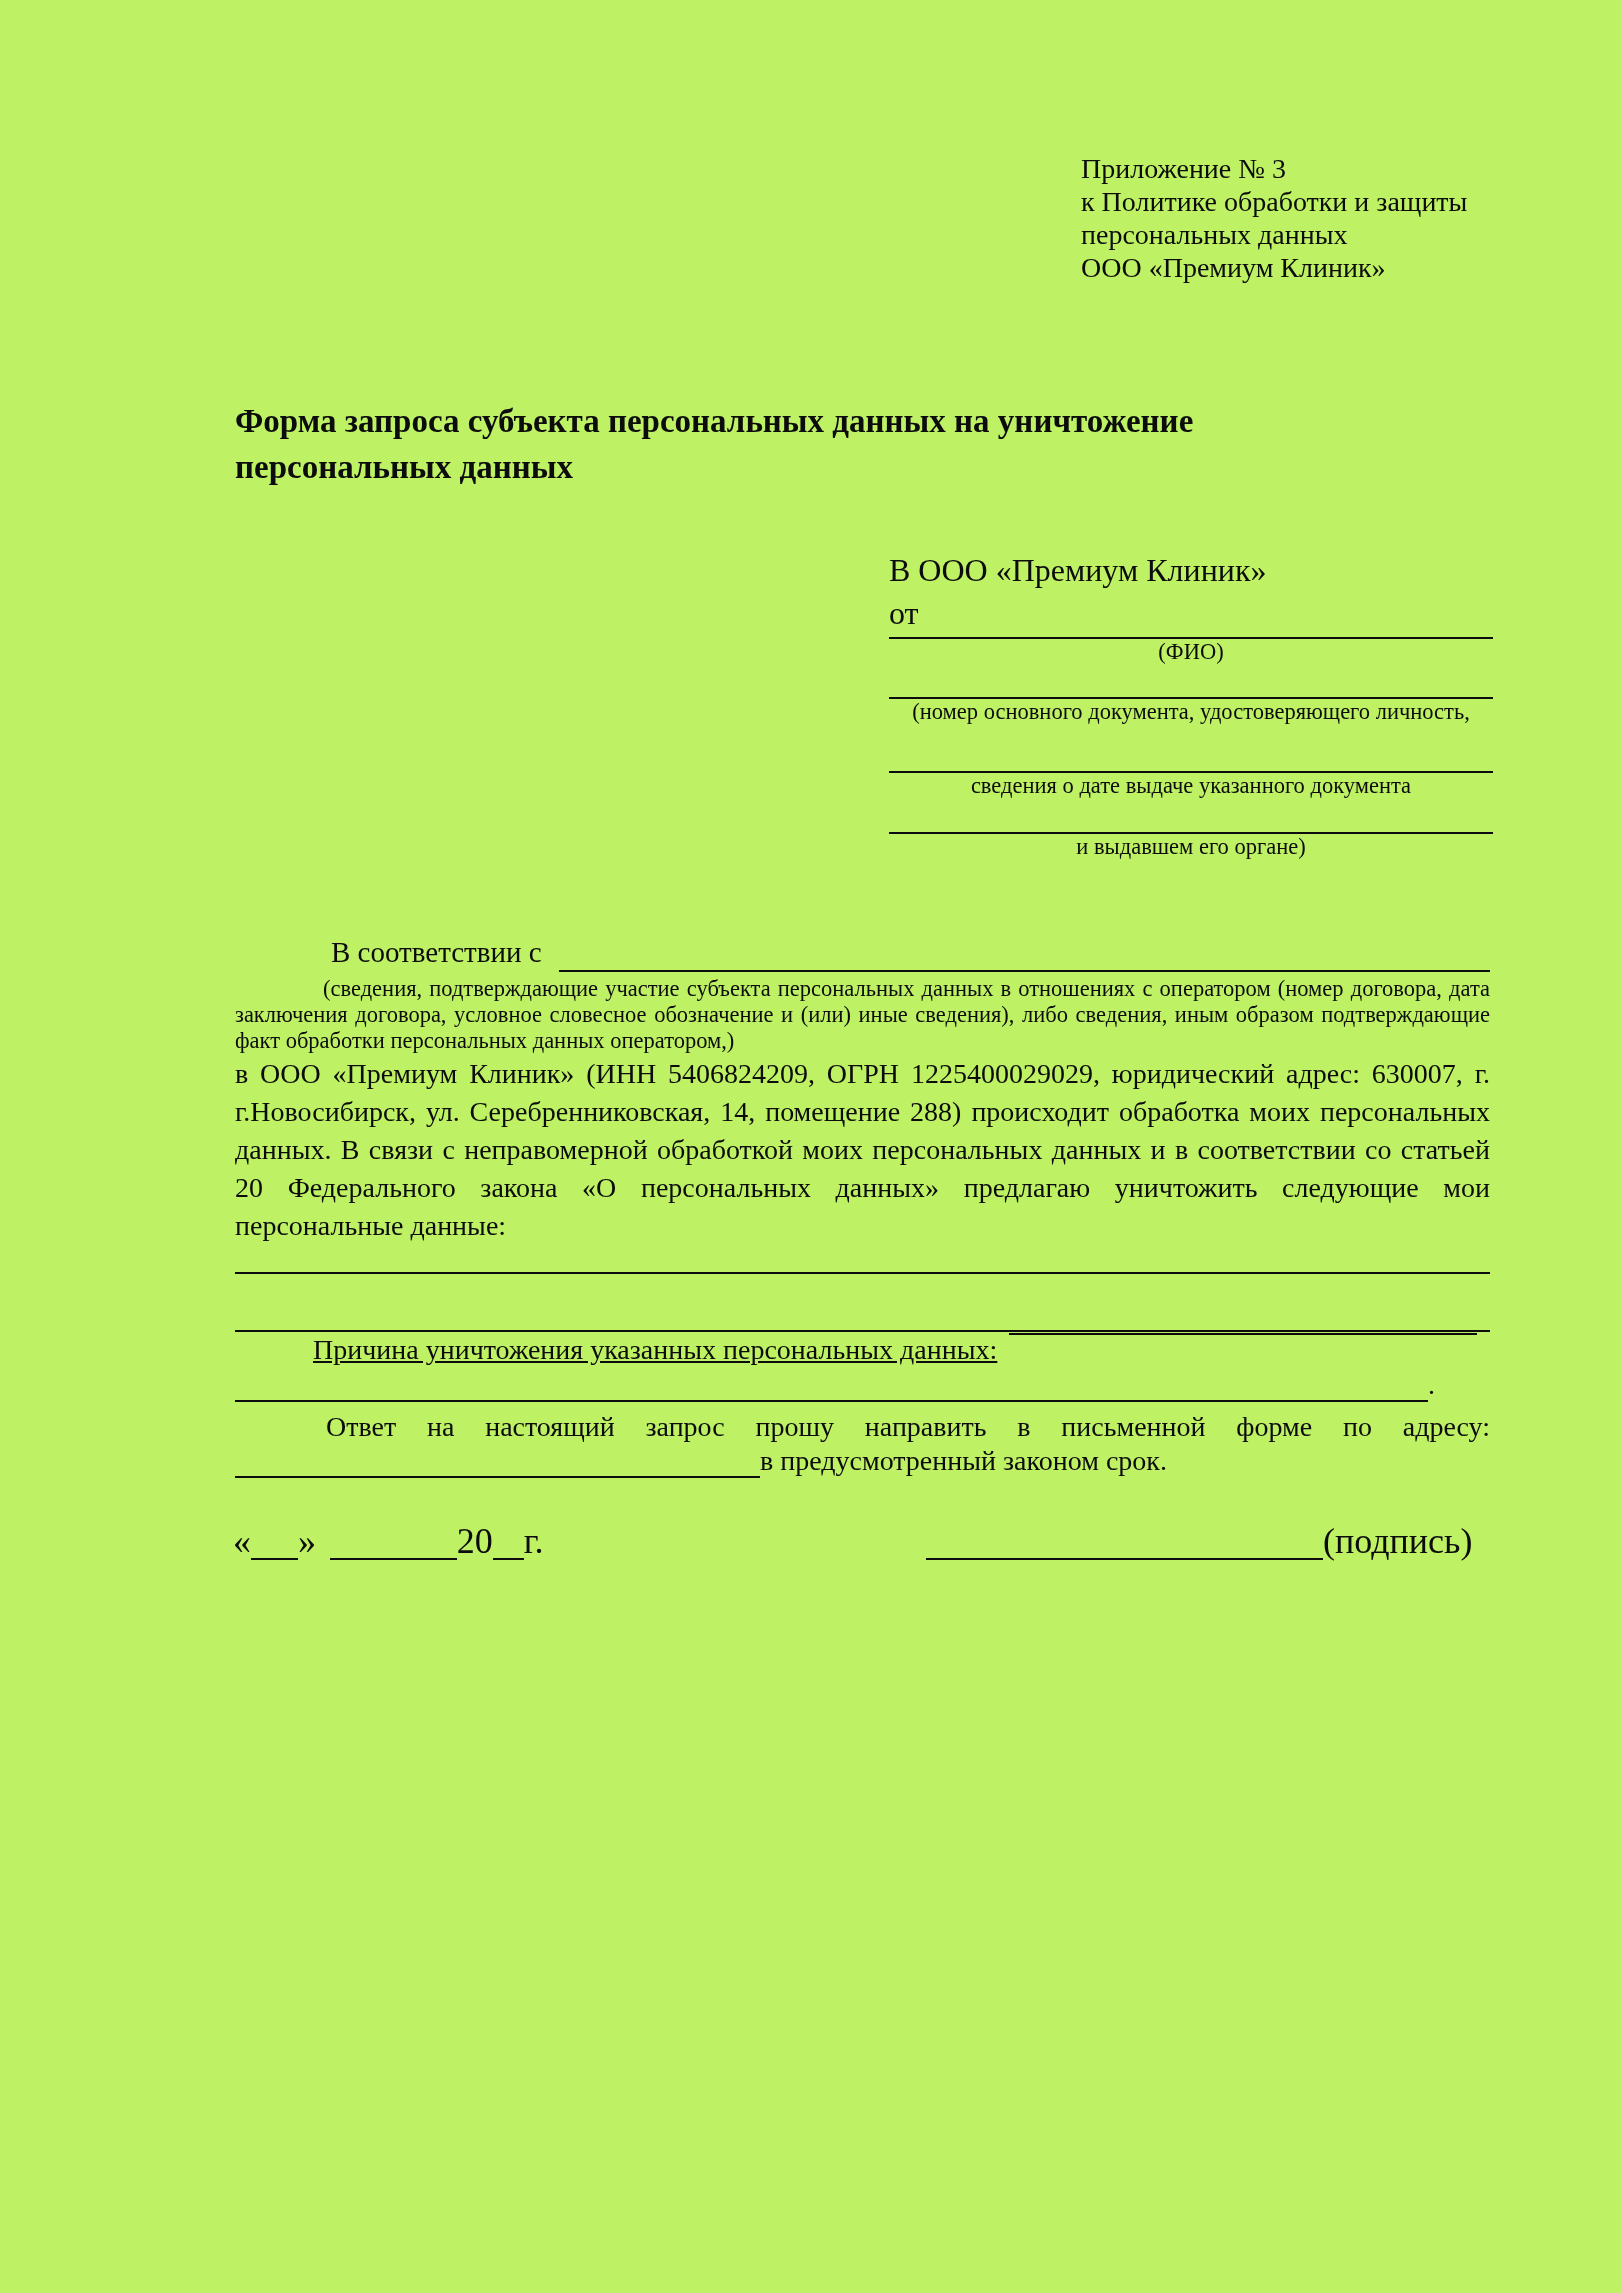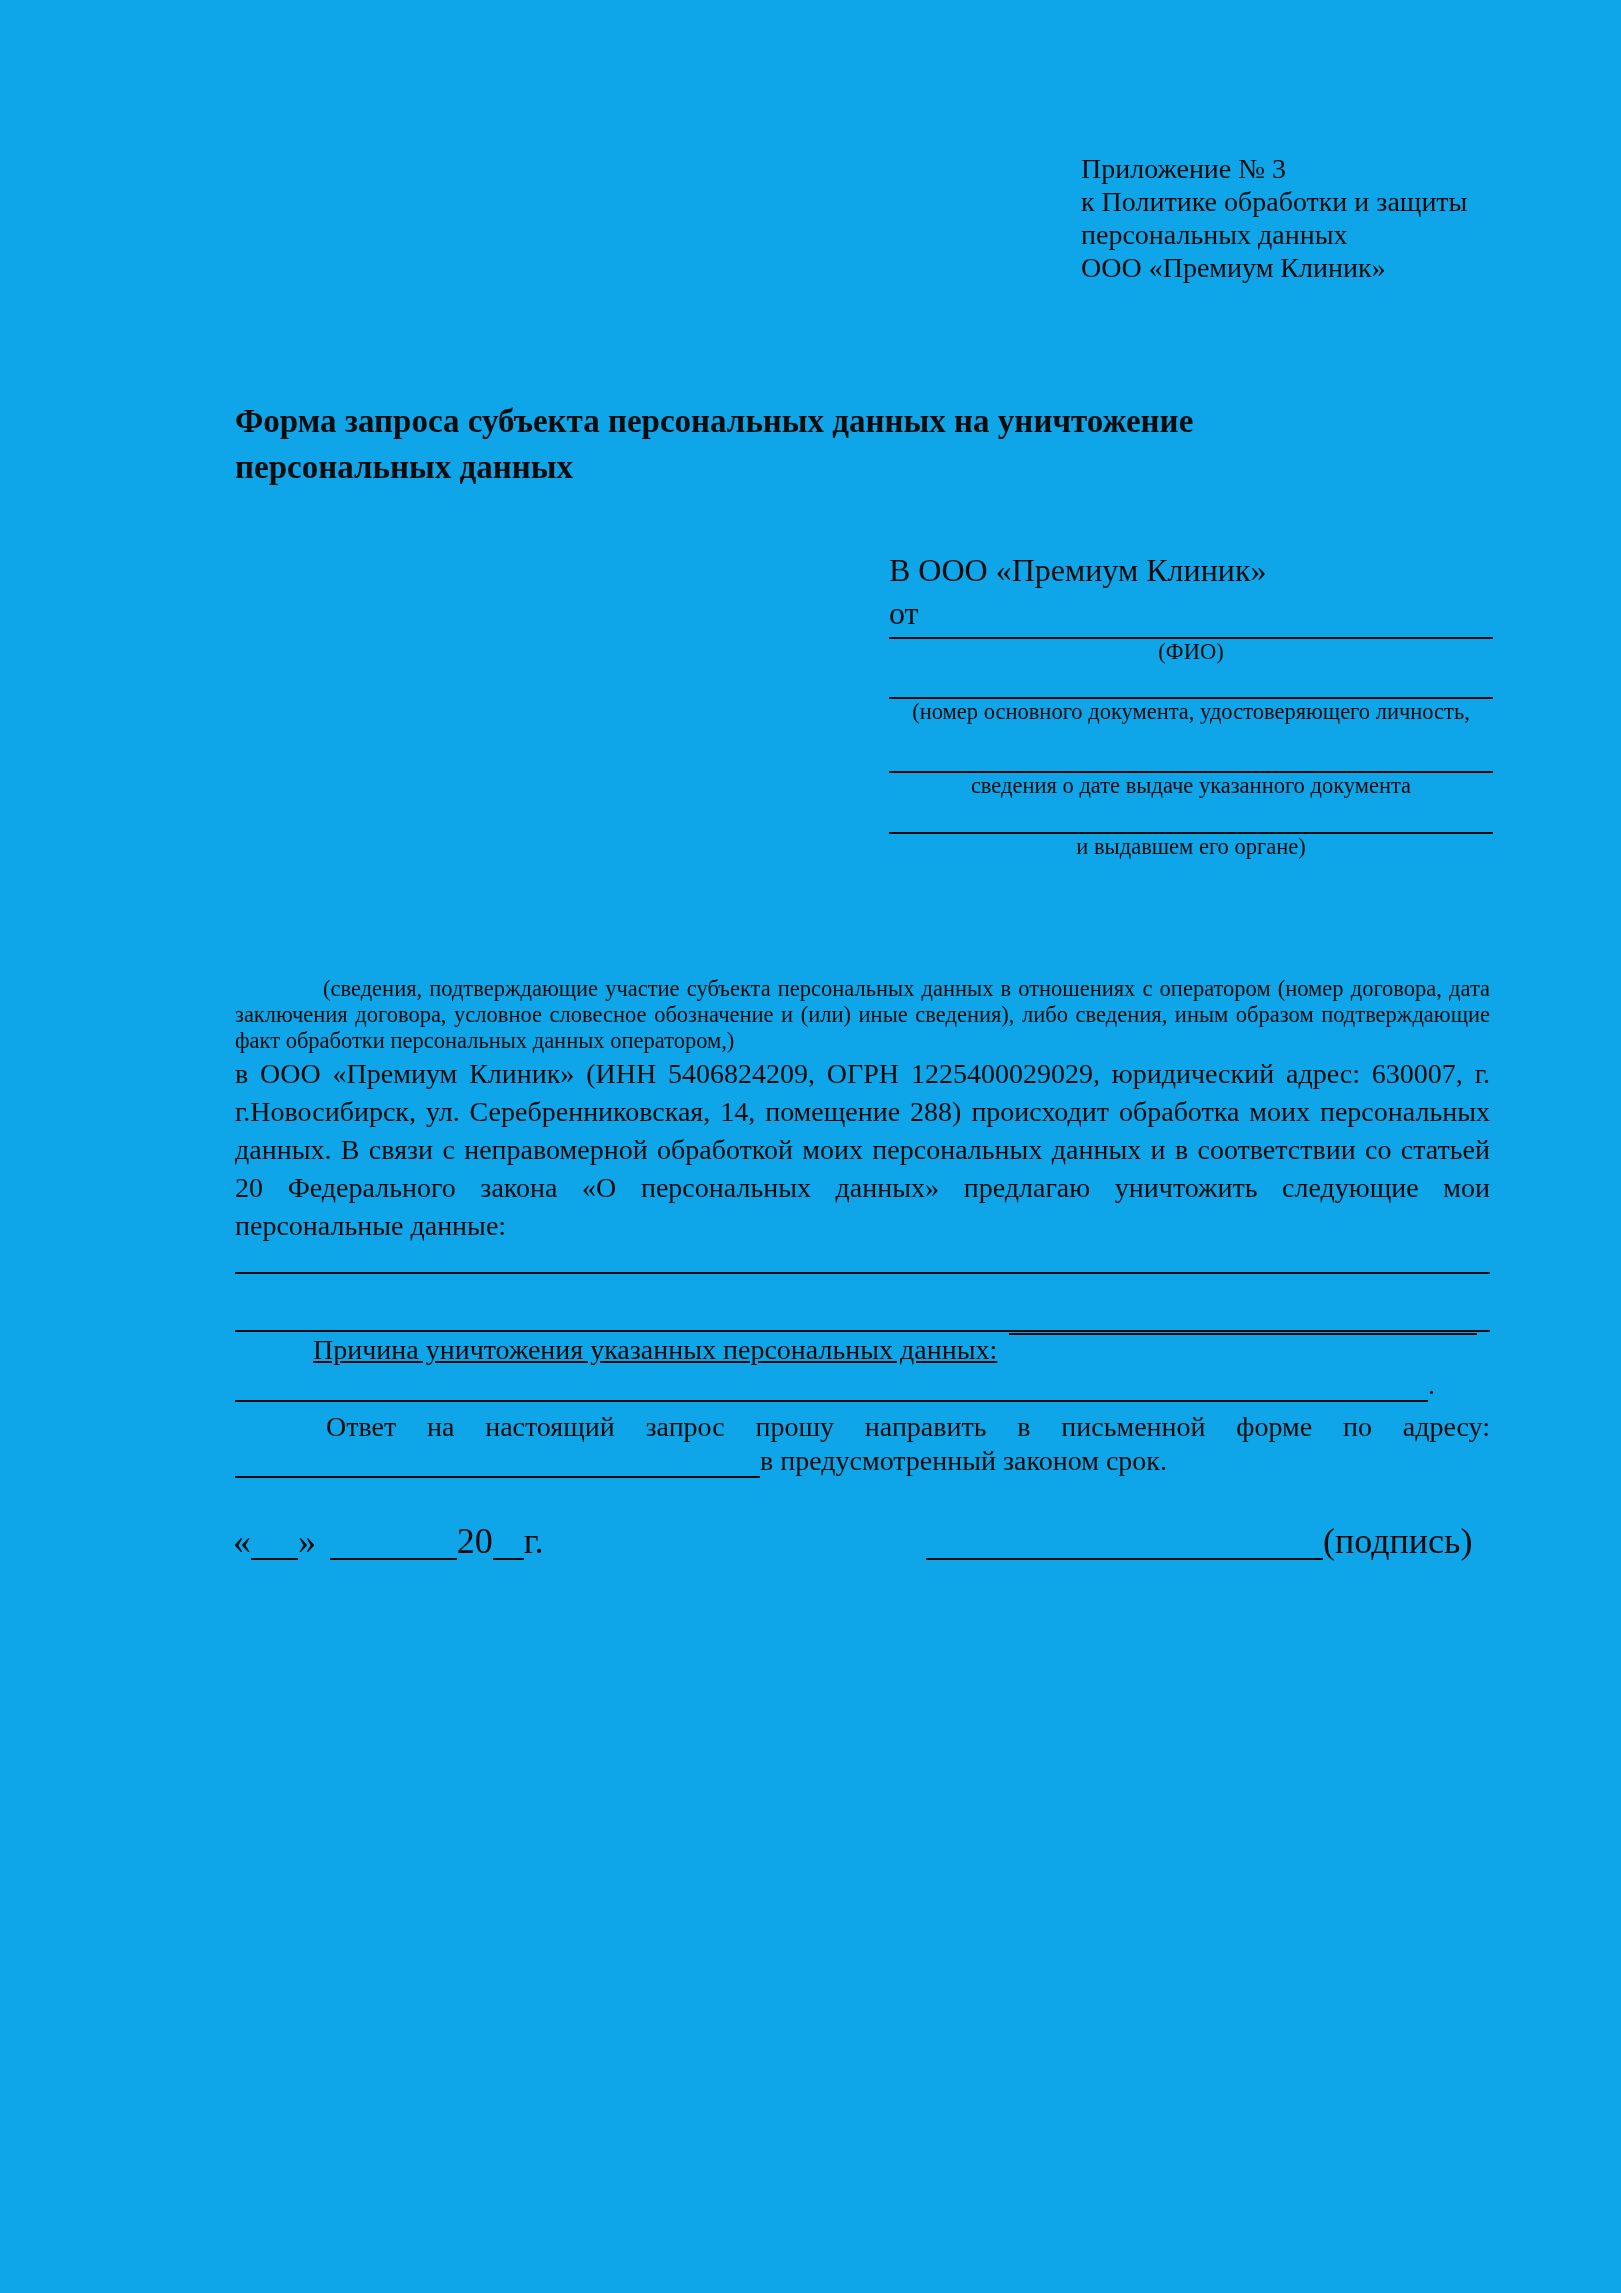--- a/index.html
+++ b/index.html
@@ -1,19 +1,19 @@
 <!DOCTYPE html>
 <html><head>
 <meta charset="utf-8">
 <style>
   html,body{margin:0;padding:0;background:#888;}
   .page{
     position:relative;
     width:1621px;height:2294px;
-    background:#0ea5e9;
+    background:#bef264;
     font-family:"Liberation Serif","DejaVu Serif",serif;
     color:#0c0c0c;
     margin:0 auto;
     overflow:hidden;
   }
   
   .header-note{
     position:absolute;left:1081px;top:152px;
     font-size:28px;line-height:33px;white-space:nowrap;
   }
@@ -109,20 +109,24 @@
     <div class="uline"></div>
     <div class="cap">(ФИО)</div>
     <div class="uline u2"></div>
     <div class="cap">(номер основного документа, удостоверяющего личность,</div>
     <div class="uline u3"></div>
     <div class="cap">сведения о дате выдаче указанного документа</div>
     <div class="uline u4"></div>
     <div class="cap">и выдавшем его органе)</div>
   </div>
 
+  <div class="accordance">
+    <span class="label">В соответствии с</span>
+    <span class="fill"></span>
+  </div>
 
   <div class="fineprint">(сведения, подтверждающие участие субъекта персональных данных в отношениях с оператором (номер договора, дата заключения договора, условное словесное обозначение и (или) иные сведения), либо сведения, иным образом подтверждающие факт обработки персональных данных оператором,)</div>
 
   <div class="mainpara">в ООО «Премиум Клиник» (ИНН 5406824209, ОГРН 1225400029029, юридический адрес: 630007, г. г.Новосибирск, ул. Серебренниковская, 14, помещение 288) происходит обработка моих персональных данных. В связи с неправомерной обработкой моих персональных данных и в соответствии со статьей 20 Федерального закона «О персональных данных» предлагаю уничтожить следующие мои персональные данные:</div>
 
   <div class="blankrow1"></div>
   <div class="blankrow2"></div>
 
   <div class="reason">
     <span class="label">Причина уничтожения указанных персональных данных:</span>

